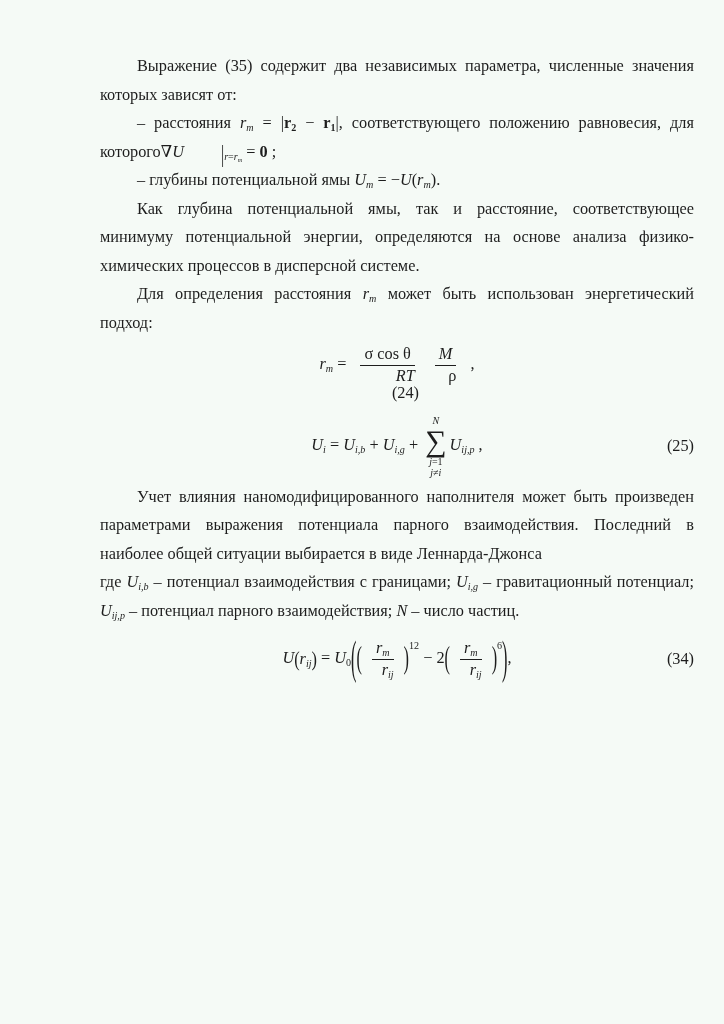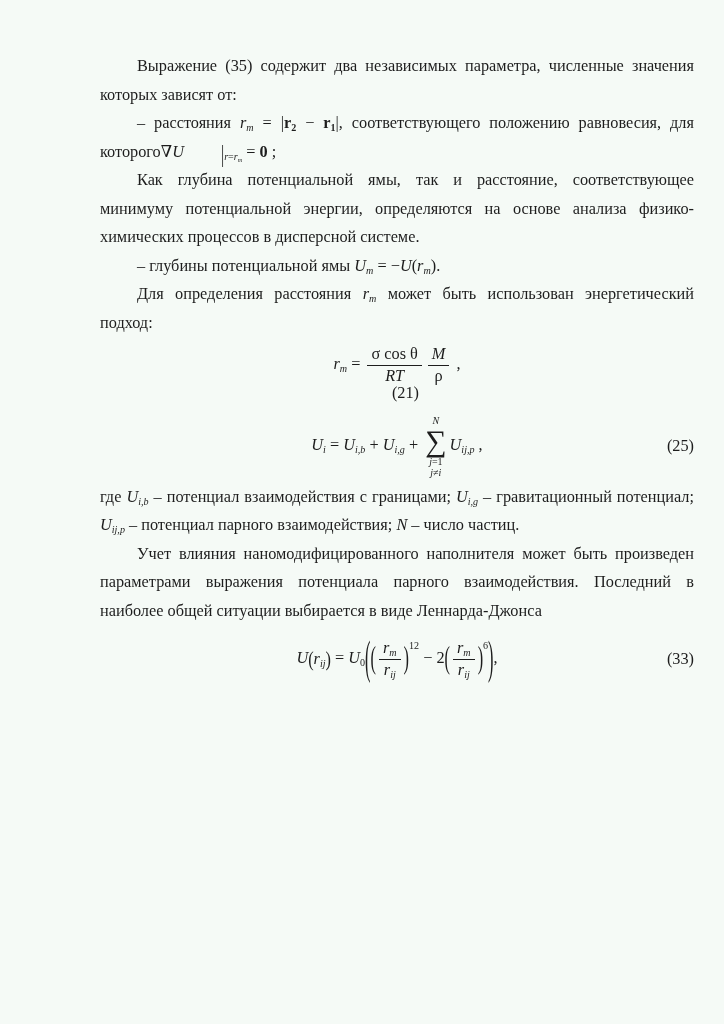--- a/index.html
+++ b/index.html
@@ -12,21 +12,21 @@
     overflow:hidden;
   }
   .page { padding:52px 30px 0 100px; }
   .para { text-align:justify; line-height:28.5px; }
   .indent { text-indent:37px; }
   i { font-style:italic; }
   b { font-weight:bold; }
   sub { font-size:0.62em; line-height:0; vertical-align:-0.32em; }
   sup { font-size:0.62em; line-height:0; vertical-align:0.55em; }
   sup.hi { vertical-align:1.35em; }
-  .frac { display:inline-block; vertical-align:middle; text-align:center; line-height:1.15; margin:0 3px; }
+  .frac { display:inline-block; vertical-align:middle; text-align:right; line-height:1.15; margin:0 10px; }
   .frac .num { display:block; border-bottom:1px solid #1d1d1d; padding:0 4px 1px; }
   .frac .den { display:block; padding-top:1px; }
   .sum { display:inline-flex; flex-direction:column; align-items:center; vertical-align:middle; line-height:1; margin:0 3px; }
   .sum .lim { font-size:10px; line-height:11px; }
   .sum .sigma { font-size:30px; line-height:30px; }
   .lr { display:inline-flex; align-items:center; vertical-align:middle; }
   .fence { display:inline-block; line-height:1; transform-origin:center; }
   .vbar { display:inline-block; line-height:1; vertical-align:-0.15em; }
   .equation { display:flex; align-items:center; line-height:1; }
   .eq-pad1 { padding:8px 0;flex-direction:column; }
@@ -35,60 +35,60 @@
   .eq-spacer { width:44px; }
   .eq-body { flex:1; text-align:center; }
   .eq-number { width:44px; text-align:right; }
 </style>
 </head>
 <body>
 
 <main class="page">
   <p class="para indent">Выражение (35) содержит два независимых параметра, численные значения которых зависят от:</p>
   <p class="para indent">– расстояния <i>r</i><sub><i>m</i></sub> = |<b>r</b><sub><b>2</b></sub> − <b>r</b><sub><b>1</b></sub>|, соответствующего положению равновесия, для которого∇<i>U</i><span class="vbar" style="transform: scaleY(1.6);">|</span><sub><i>r</i>=<i>r</i><sub><i>m</i></sub></sub> = <b>0</b> ;</p>
+  <p class="para indent">– глубины потенциальной ямы <i>U</i><sub><i>m</i></sub> = −<i>U</i>(<i>r</i><sub><i>m</i></sub>).</p>
   <p class="para indent">Как глубина потенциальной ямы, так и расстояние, соответствующее минимуму потенциальной энергии, определяются на основе анализа физико-химических процессов в дисперсной системе.</p>
-  <p class="para indent">– глубины потенциальной ямы <i>U</i><sub><i>m</i></sub> = −<i>U</i>(<i>r</i><sub><i>m</i></sub>).</p>
   <p class="para indent">Для определения расстояния <i>r</i><sub><i>m</i></sub> может быть использован энергетический подход:</p>
 
   <div class="equation eq-pad1">
     <span class="eq-spacer"></span>
     <span class="eq-body"><i>r</i><sub><i>m</i></sub> = <span class="frac"><span class="num">σ cos θ</span><span class="den"><i>RT</i></span></span><span class="frac"><span class="num"><i>M</i></span><span class="den">ρ</span></span> ,</span>
-    <span class="eq-number">(21)</span>
+    <span class="eq-number">(24)</span>
   </div>
 
 
   <div class="equation eq-pad2">
     <span class="eq-spacer"></span>
     <span class="eq-body"><i>U</i><sub><i>i</i></sub> = <i>U</i><sub><i>i,b</i></sub> + <i>U</i><sub><i>i,g</i></sub> + <span class="sum">
           <span class="lim"><i>N</i></span>
           <span class="sigma">∑</span>
           <span class="lim"><i>j</i>=1</span>
           <span class="lim"><i>j</i>≠<i>i</i></span>
         </span><i>U</i><sub><i>ij,p</i></sub> ,</span>
     <span class="eq-number">(25)</span>
   </div>
 
+  <p class="para indent">Учет влияния наномодифицированного наполнителя может быть произведен параметрами выражения потенциала парного взаимодействия. Последний в наиболее общей ситуации выбирается в виде Леннарда-Джонса</p>
   <p class="para">где <i>U</i><sub><i>i,b</i></sub> – потенциал взаимодействия с границами; <i>U</i><sub><i>i,g</i></sub> – гравитационный потенциал; <i>U</i><sub><i>ij,p</i></sub> – потенциал парного взаимодействия; <i>N</i> – число частиц.</p>
-  <p class="para indent">Учет влияния наномодифицированного наполнителя может быть произведен параметрами выражения потенциала парного взаимодействия. Последний в наиболее общей ситуации выбирается в виде Леннарда-Джонса</p>
 
   <div class="equation eq-pad3">
     <span class="eq-spacer"></span>
     <span class="eq-body"><i>U</i><span class="lr">
           <span class="fence" style="transform: scaleY(1.35);">(</span>
           <span><i>r</i><sub><i>ij</i></sub></span>
           <span class="fence" style="transform: scaleY(1.35);">)</span>
         </span> = <i>U</i><sub>0</sub><span class="lr">
           <span class="fence" style="transform: scaleY(2.8);">(</span>
           <span><span class="lr">
               <span class="fence" style="transform: scaleY(1.9);">(</span>
               <span><span class="frac"><span class="num"><i>r</i><sub><i>m</i></sub></span><span class="den"><i>r</i><sub><i>ij</i></sub></span></span></span>
               <span class="fence" style="transform: scaleY(1.9);">)</span>
             </span><sup class="hi">12</sup> − 2<span class="lr">
               <span class="fence" style="transform: scaleY(1.9);">(</span>
               <span><span class="frac"><span class="num"><i>r</i><sub><i>m</i></sub></span><span class="den"><i>r</i><sub><i>ij</i></sub></span></span></span>
               <span class="fence" style="transform: scaleY(1.9);">)</span>
             </span><sup class="hi">6</sup></span>
           <span class="fence" style="transform: scaleY(2.8);">)</span>
         </span>,</span>
-    <span class="eq-number">(33)</span>
+    <span class="eq-number">(34)</span>
   </div>
 
 </main>
 
 </body></html>

